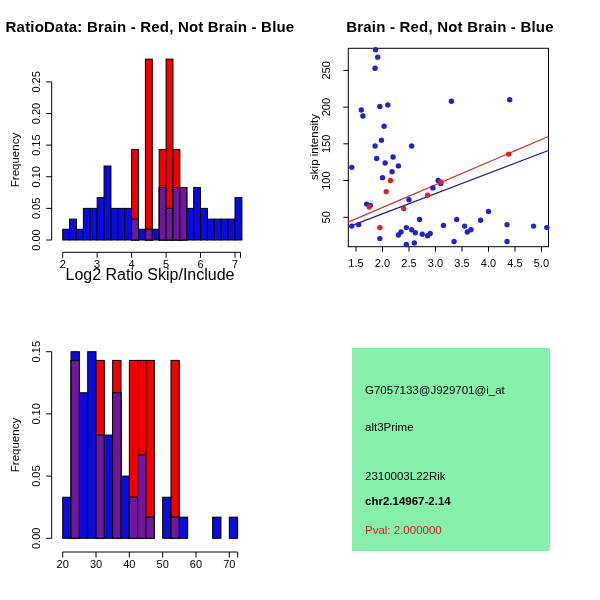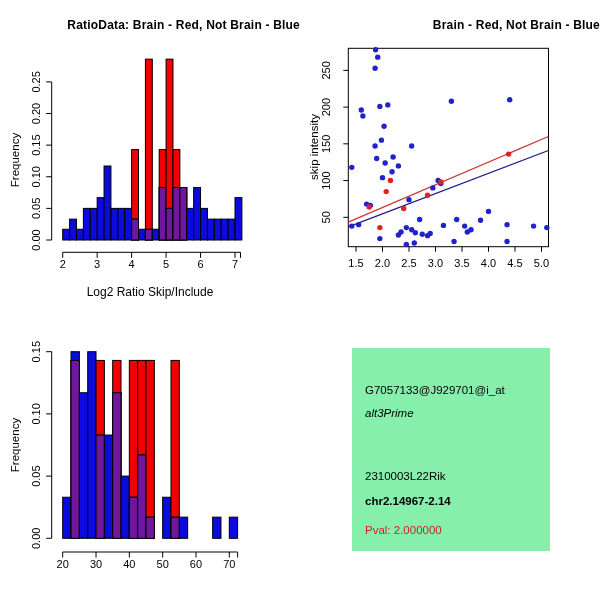--- a/index.html
+++ b/index.html
@@ -2,22 +2,22 @@
 <html><head>
 <meta charset="utf-8">
 <style>
   html,body{margin:0;padding:0;background:#ffffff;}
   body{width:600px;height:600px;position:relative;font-family:"Liberation Sans",sans-serif;color:#000;}
   .panel{position:absolute;width:300px;height:300px;}
   #panel-tl{left:0;top:0;}
   #panel-tr{left:300px;top:0;}
   #panel-bl{left:0;top:300px;}
   #panel-br{left:300px;top:300px;}
-  .chart-title{position:absolute;top:18px;left:0;width:100%;text-align:right;font-weight:bold;font-size:12px;letter-spacing:0.2px;}
-  .xlabel{position:absolute;top:285px;left:0;width:100%;text-align:center;font-size:12px;}
+  .chart-title{position:absolute;top:18px;left:0;width:100%;text-align:center;font-weight:bold;font-size:15px;letter-spacing:0.2px;}
+  .xlabel{position:absolute;top:266px;left:0;width:100%;text-align:center;font-size:16px;}
   .ylabel{position:absolute;white-space:nowrap;font-size:11.5px;transform:translate(-50%,-50%) rotate(-90deg);}
   svg.plot{position:absolute;left:0;top:0;}
   .info-box{position:absolute;left:52px;top:48px;width:198px;height:203px;}
   .info-line{position:absolute;left:13px;font-size:11.5px;white-space:nowrap;}
   .pval{font-size:11.5px;}
 </style>
 </head>
 <body>
 
 <div class="panel" id="panel-tl">
@@ -244,18 +244,18 @@
       <rect x="179.32" y="217.15200000000002" width="8.33" height="21.147999999999996" fill="#0b0bdd" stroke="#000"></rect>
       <rect x="212.64" y="217.15200000000002" width="8.33" height="21.147999999999996" fill="#0b0bdd" stroke="#000"></rect>
       <rect x="229.3" y="217.15200000000002" width="8.33" height="21.147999999999996" fill="#0b0bdd" stroke="#000"></rect>
     </svg>
   <div class="ylabel" style="left:15px;top:145px;">Frequency</div>
 </div>
 
 <div class="panel" id="panel-br">
   <div class="info-box" id="info-box" style="background: #86efac;">
     <div class="info-line" style="top:36px;">G7057133@J929701@i_at</div>
-    <div class="info-line" style="top:59px;font-style:italic;">alt3Prime</div>
+    <div class="info-line" style="top:73px;">alt3Prime</div>
     <div class="info-line" style="top:122px;">2310003L22Rik</div>
     <div class="info-line" style="top:147px;font-weight:bold;">chr2.14967-2.14</div>
     <div class="info-line pval" style="top: 176px; color: rgb(204, 34, 34); text-align: right;">Pval: 2.000000</div>
   </div>
 </div>
 
 </body></html>

